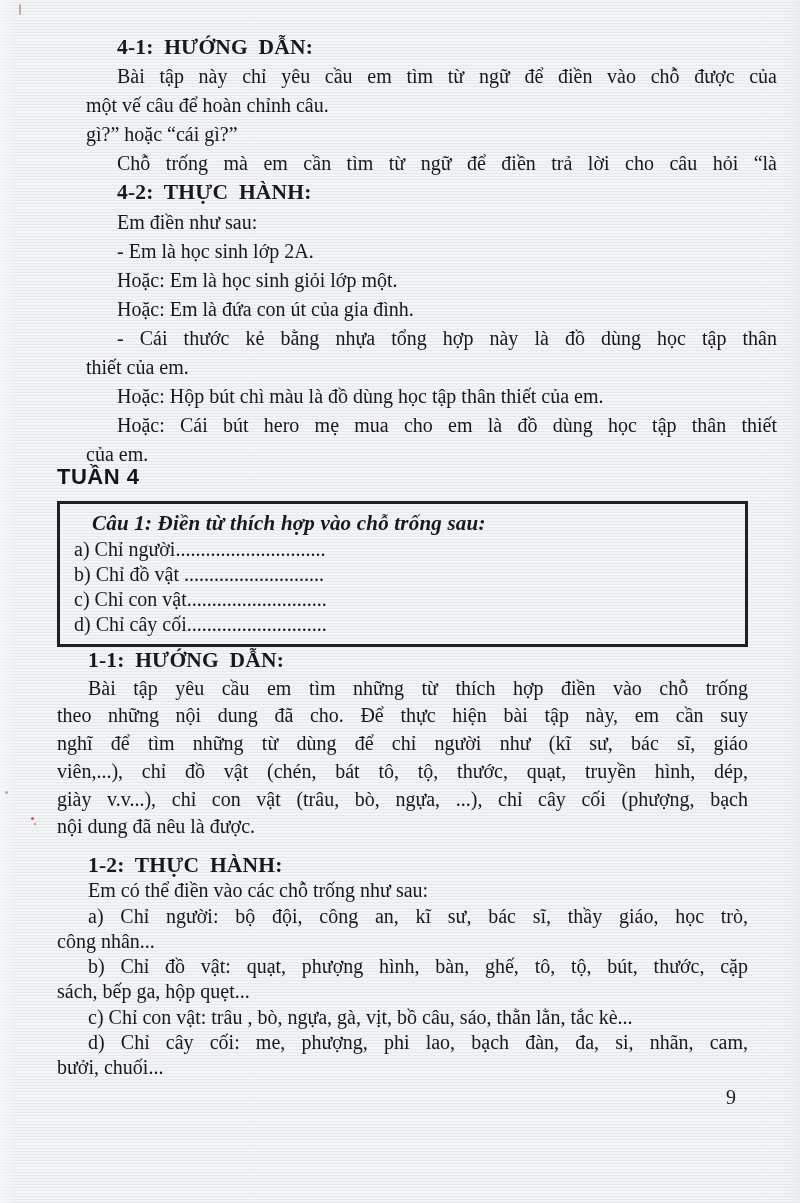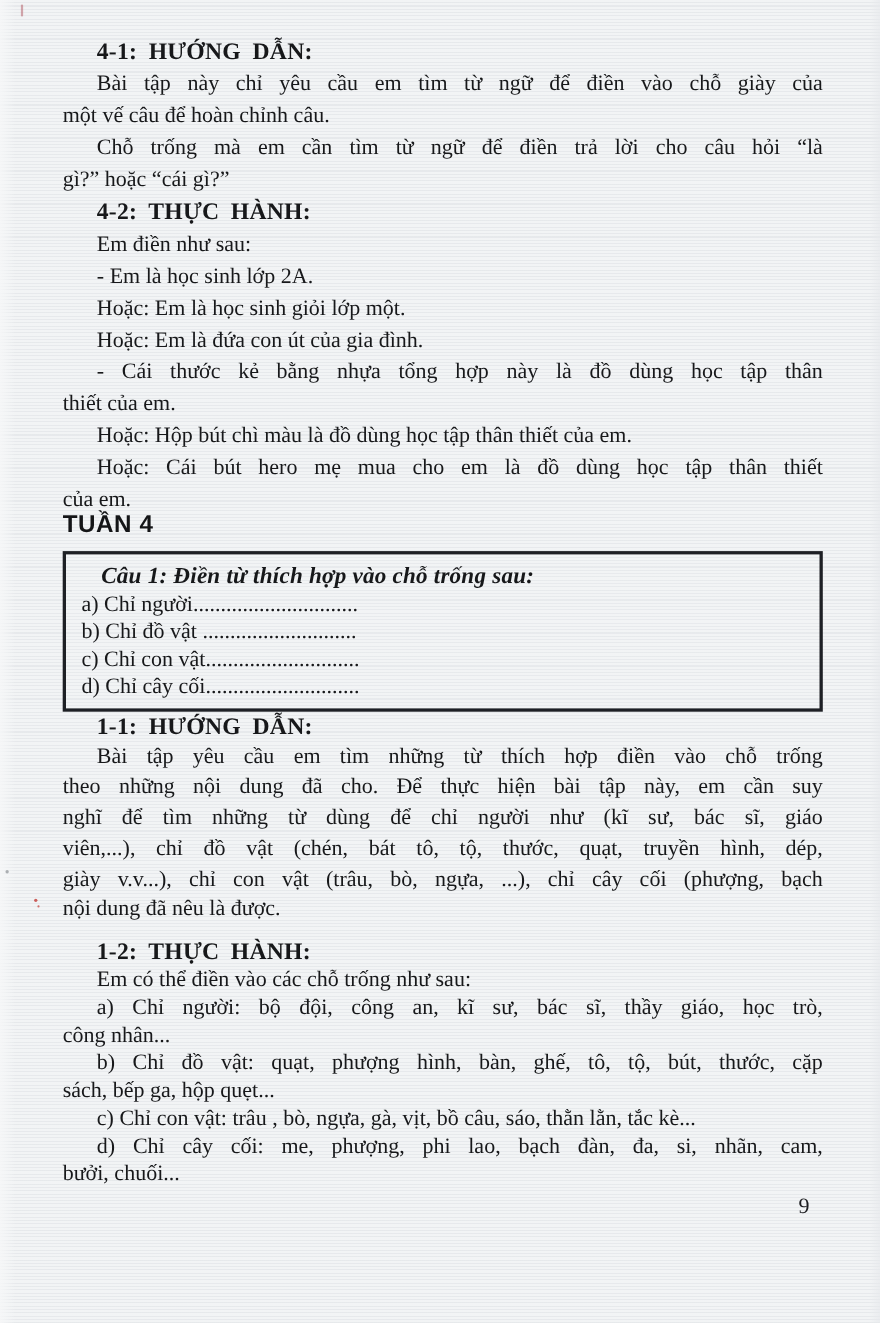--- a/index.html
+++ b/index.html
@@ -11,21 +11,21 @@
     color:#17181a;
     background-color:#edeff1;
     background-image:
       linear-gradient(90deg, rgba(246,247,248,.9) 0px, rgba(246,247,248,0) 14px),
       linear-gradient(270deg, rgba(231,233,236,.7) 0px, rgba(231,233,236,0) 10px),
       repeating-linear-gradient(180deg, rgba(255,255,255,.30) 0px, rgba(255,255,255,.30) 2px, rgba(208,212,217,.22) 2px, rgba(208,212,217,.22) 3px);
     font-family:"Liberation Serif","DejaVu Serif",serif;
   }
   .content{position:absolute;left:57px;top:33px;width:691px;height:1150px;}
   .sec{position:absolute;left:0;width:100%;}
-  #part-top{top:0;line-height:29.1px;}
+  #part-top{top:0;line-height:29.1px;margin-left:29px;}
   #part-guide{top:614px;line-height:27.7px;}
   #part-practice{top:820px;line-height:25.3px;}
   .bodyline{font-size:20px;white-space:normal;}
   .indent{text-indent:31px;}
   .jl{text-align:justify;text-align-last:justify;}
   .heading{
     font-size:21.5px;font-weight:bold;
     text-indent:31px;word-spacing:5px;letter-spacing:.2px;
   }
   .week-heading{
@@ -61,24 +61,24 @@
 
 <div class="page">
   <div class="speck speck-tick"></div>
   <div class="speck speck-red1"></div>
   <div class="speck speck-red2"></div>
   <div class="speck speck-gray1"></div>
 
   <div class="content">
     <div class="sec" id="part-top">
         <div class="heading">4-1: HƯỚNG DẪN:</div>
-        <div class="bodyline indent jl">Bài tập này chỉ yêu cầu em tìm từ ngữ để điền vào chỗ giày của</div>
+        <div class="bodyline indent jl">Bài tập này chỉ yêu cầu em tìm từ ngữ để điền vào chỗ được của</div>
         <div class="bodyline">một vế câu để hoàn chỉnh câu.</div>
+        <div class="bodyline">gì?” hoặc “cái gì?”</div>
         <div class="bodyline indent jl">Chỗ trống mà em cần tìm từ ngữ để điền trả lời cho câu hỏi “là</div>
-        <div class="bodyline">gì?” hoặc “cái gì?”</div>
         <div class="heading">4-2: THỰC HÀNH:</div>
         <div class="bodyline indent">Em điền như sau:</div>
         <div class="bodyline indent">- Em là học sinh lớp 2A.</div>
         <div class="bodyline indent">Hoặc: Em là học sinh giỏi lớp một.</div>
         <div class="bodyline indent">Hoặc: Em là đứa con út của gia đình.</div>
         <div class="bodyline indent jl">- Cái thước kẻ bằng nhựa tổng hợp này là đồ dùng học tập thân</div>
         <div class="bodyline">thiết của em.</div>
         <div class="bodyline indent">Hoặc: Hộp bút chì màu là đồ dùng học tập thân thiết của em.</div>
         <div class="bodyline indent jl">Hoặc: Cái bút hero mẹ mua cho em là đồ dùng học tập thân thiết</div>
         <div class="bodyline">của em.</div>

